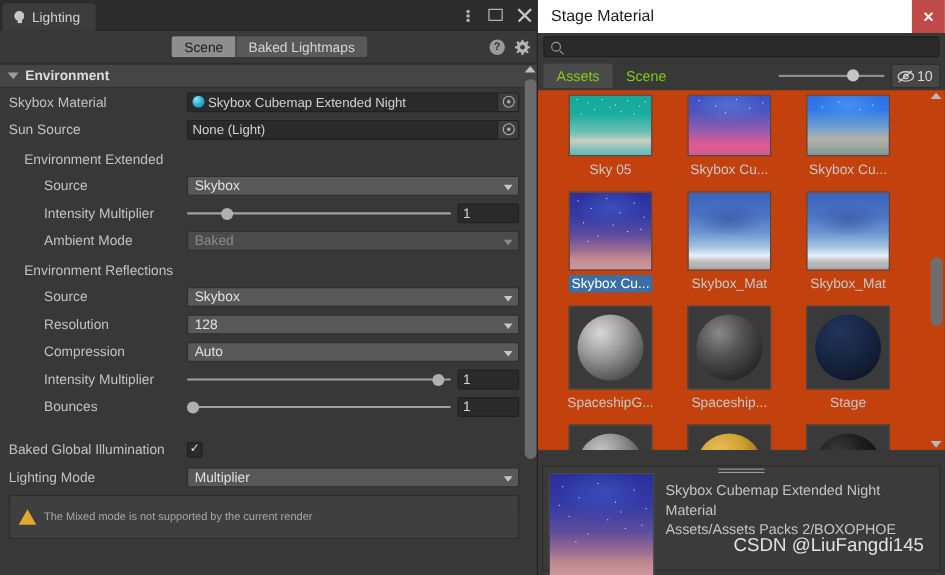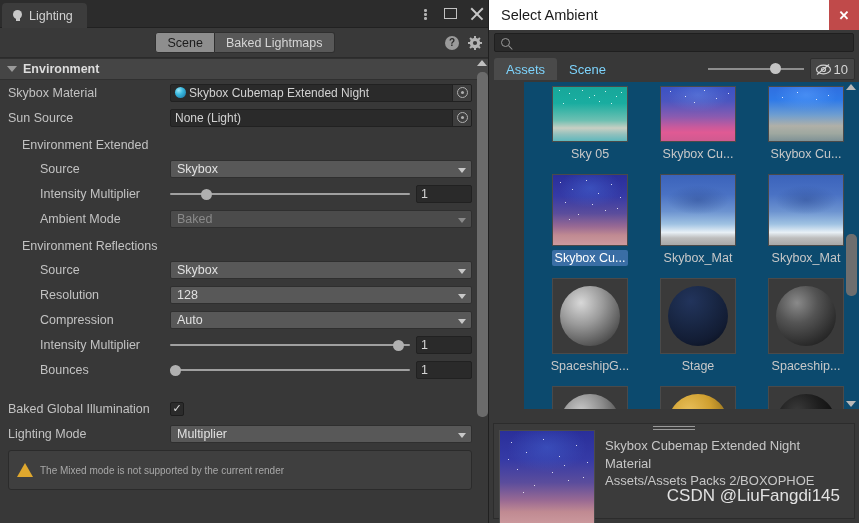--- a/index.html
+++ b/index.html
@@ -245,21 +245,21 @@
   .sm-search input {
     flex: 1; background: transparent; border: none; outline: none;
     color: #cfcfcf; font-size: 12px; font-family: inherit;
   }
   .sm-tabs {
     height: 26px; background: #383838; display: flex; align-items: center;
     position: relative; padding-left: 5px;
   }
   .sm-tab {
     height: 22px; padding: 0 12px; display: flex; align-items: center;
-    font-size: 13px; color: #7dd3fc;
+    font-size: 13px; color: #84cc16;
   }
   .sm-tab.active { background: #4a4a4a; border-radius: 3px 3px 0 0; }
   .sm-tabs-right {
     position: absolute; right: 4px; top: 2px; height: 22px;
     display: flex; align-items: center; gap: 0;
   }
   .zoom-slider {
     position: relative; width: 96px; height: 20px; display: flex;
     align-items: center; margin-right: 6px;
   }
@@ -269,22 +269,22 @@
     width: 11px; height: 11px; border-radius: 50%; background: #c4c4c4;
   }
   .eye-count {
     height: 22px; background: #464646; border: 1px solid #2e2e2e;
     border-radius: 2px; display: flex; align-items: center; gap: 2px;
     padding: 0 6px 0 4px; font-size: 13px; color: #d6d6d6;
   }
   .eye-icon { width: 17px; height: 13px; position: relative; }
 
   .grid-area {
-    position: relative; height: 327px; background: #0c4a6e;
-    overflow: hidden; padding: 4px 12px 0 0; margin-left: 35px;
+    position: relative; height: 327px; background: #c2410c;
+    overflow: hidden; padding: 4px 12px 0 0;
   }
   .grid {
     display: grid; grid-template-columns: repeat(3, 108px);
     justify-content: start; padding-left: 12px;
     row-gap: 12px; column-gap: 0;
   }
   .cell {
     width: 108px; display: flex; flex-direction: column; align-items: center;
   }
   .thumb-box {
@@ -551,21 +551,21 @@
       <div class="vscroll">
         <div class="up-arrow"></div>
         <div class="thumb"></div>
       </div>
     </div>
   </div>
 
   <div id="select-material">
 
     <div class="sm-title">
-      <span class="t">Select Ambient</span>
+      <span class="t">Stage Material</span>
       <span class="sm-close">✕</span>
     </div>
 
     <div class="sm-search-wrap">
       <div class="sm-search">
         <span class="mag"></span>
         <input type="text" placeholder="" style="">
       </div>
     </div>
 
@@ -684,30 +684,30 @@
 
         <div class="cell">
           <div class="sphere-box">
             <div class="sphere" style="background:radial-gradient(circle at 35% 28%, #d8d8d8 0%, #9a9a9a 38%, #5a5a5a 72%, #242424 100%)"></div>
           </div>
           <div class="cell-label">SpaceshipG...</div>
         </div>
 
         <div class="cell">
           <div class="sphere-box">
+            <div class="sphere" style="background:radial-gradient(circle at 35% 28%, #8a8a8a 0%, #545454 35%, #2e2e2e 70%, #121212 100%)"></div>
+          </div>
+          <div class="cell-label">Spaceship...</div>
+        </div>
+
+        <div class="cell">
+          <div class="sphere-box">
             <div class="sphere" style="background:radial-gradient(circle at 38% 25%, #22345c 0%, #1a2948 35%, #121c33 70%, #060a14 100%)"></div>
           </div>
           <div class="cell-label">Stage</div>
-        </div>
-
-        <div class="cell">
-          <div class="sphere-box">
-            <div class="sphere" style="background:radial-gradient(circle at 35% 28%, #8a8a8a 0%, #545454 35%, #2e2e2e 70%, #121212 100%)"></div>
-          </div>
-          <div class="cell-label">Spaceship...</div>
         </div>
 
         <div class="cell">
           <div class="half-sphere-box">
             <div class="sphere" style="background:radial-gradient(circle at 35% 28%, #c8c8c8 0%, #8c8c8c 38%, #4a4a4a 72%, #1c1c1c 100%)"></div>
           </div>
         </div>
         <div class="cell">
           <div class="half-sphere-box">
             <div class="sphere" style="background:radial-gradient(circle at 35% 28%, #e8bf5a 0%, #d0a030 38%, #8a6a1c 72%, #3c2e0a 100%)"></div>

